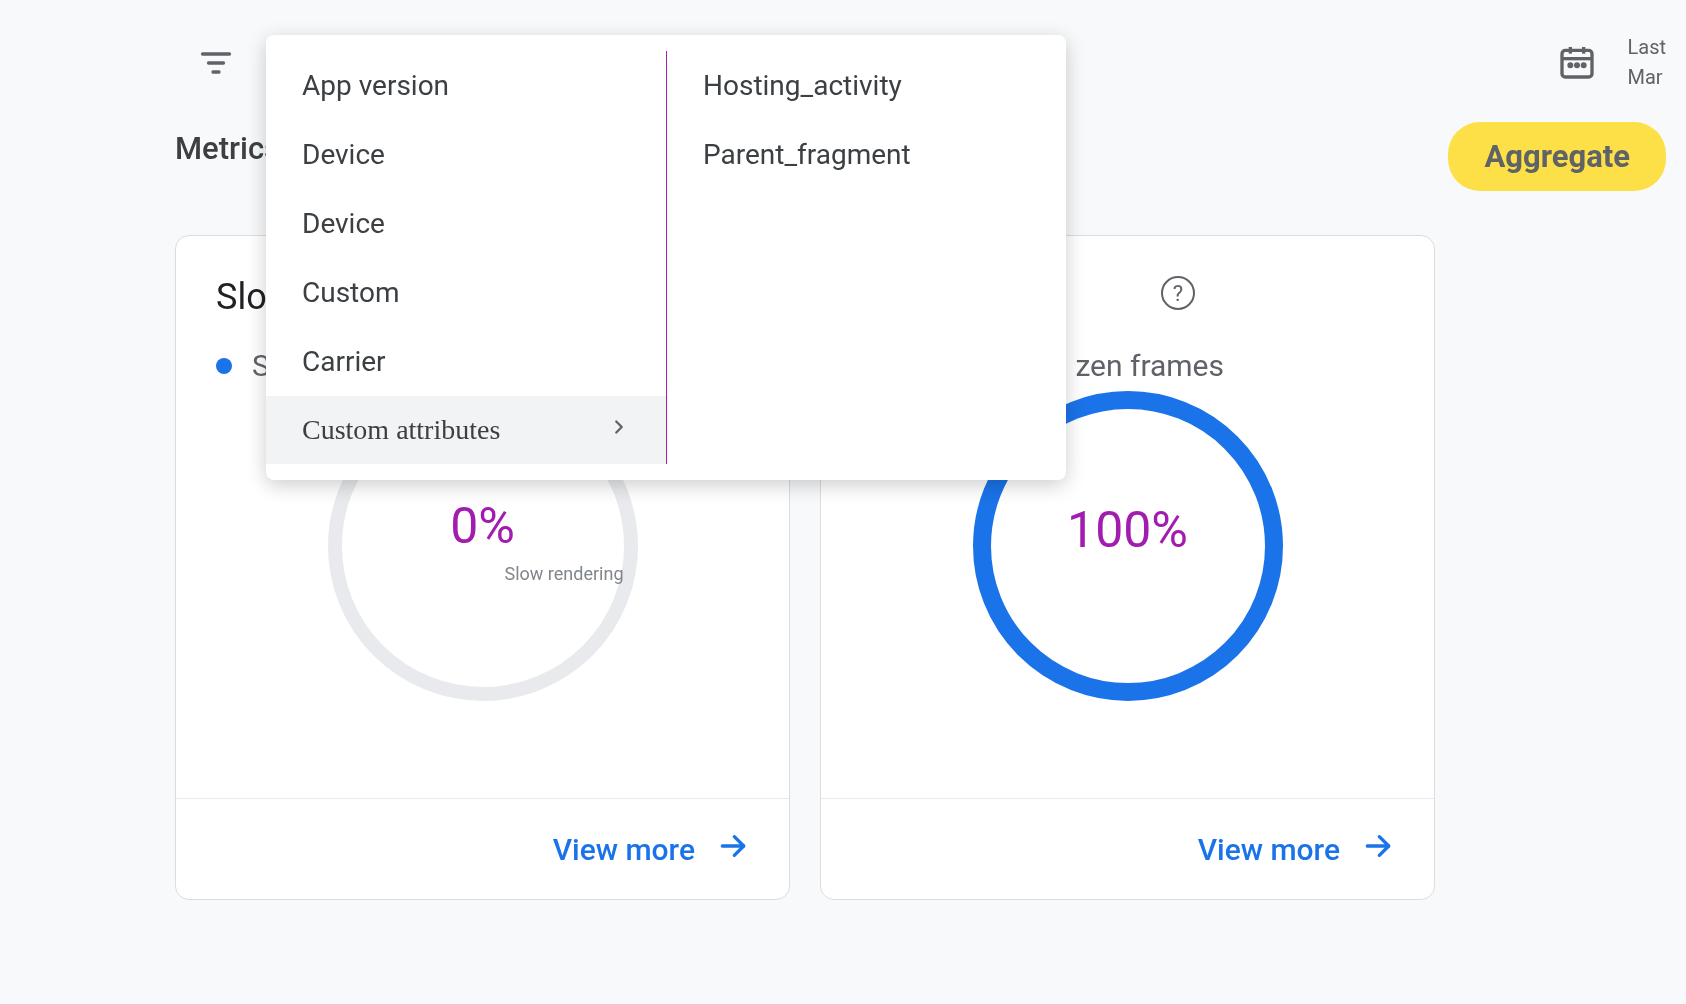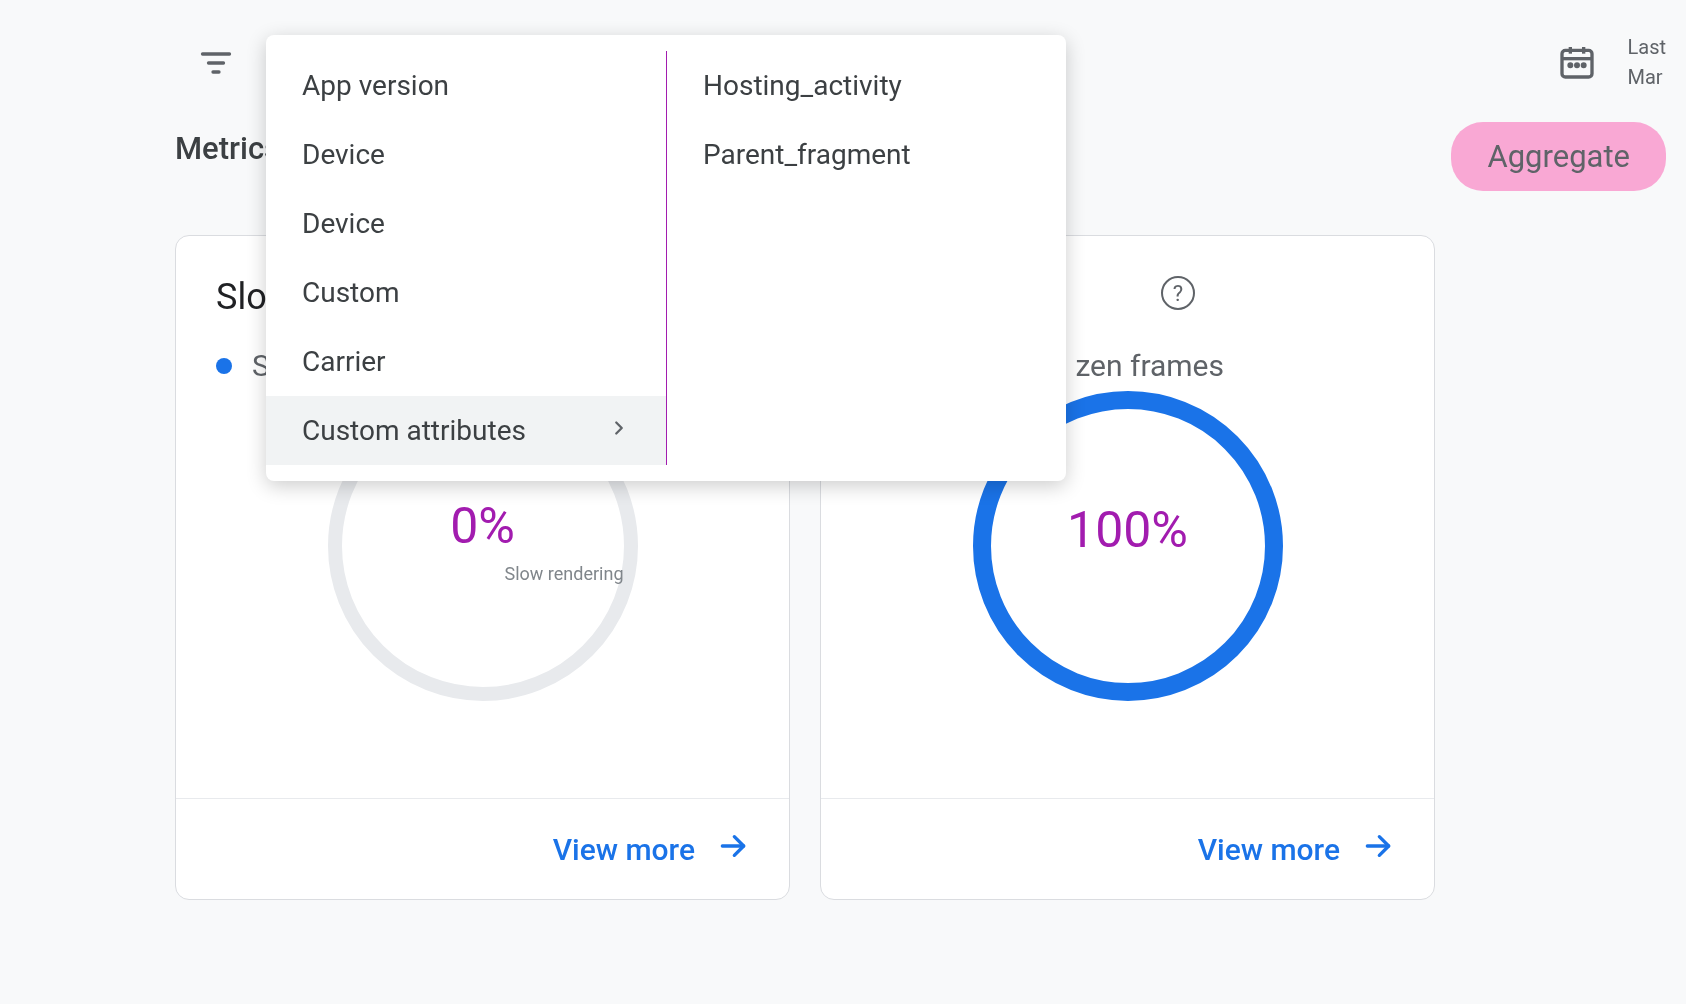--- a/index.html
+++ b/index.html
@@ -36,24 +36,24 @@
     top: 130px;
     left: 175px;
     font-size: 31px;
     font-weight: 500;
     color: #3c4043;
   }
   .aggregate-pill {
     position: absolute;
     top: 122px;
     right: 20px;
-    background: #f9a8d4;
+    background: #fde047;
     color: #5f6368;
     font-size: 31px;
-    font-weight: 400;
+    font-weight: 700;
     padding: 16px 36px;
     border-radius: 32px;
   }
   
   .card {
     position: absolute;
     background: #fff;
     border: 1px solid #dadce0;
     border-radius: 14px;
     width: 615px;
@@ -165,21 +165,21 @@
   .menu-col + .menu-col { border-left: 1px solid #a21caf; text-align: right; }
   .menu-item {
     font-size: 28px;
     color: #3c4043;
     padding: 18px 36px;
     cursor: pointer;
     display: flex;
     justify-content: space-between;
     align-items: center;
   }
-  .menu-item.hover { background: #f1f3f4; }
+  .menu-item.hover { background: #f1f3f4; font-family: Liberation Serif, serif; }
   .chevron { color:#5f6368; font-size: 24px; }
 </style>
 </head>
 <body>
 
 <div class="filter-icon">
   <svg viewBox="0 0 24 24" width="36" height="36" fill="none" stroke="#5f6368" stroke-width="2.2" stroke-linecap="round">
     <line x1="3" y1="6" x2="21" y2="6"></line>
     <line x1="7" y1="12" x2="17" y2="12"></line>
     <line x1="10" y1="18" x2="14" y2="18"></line>

